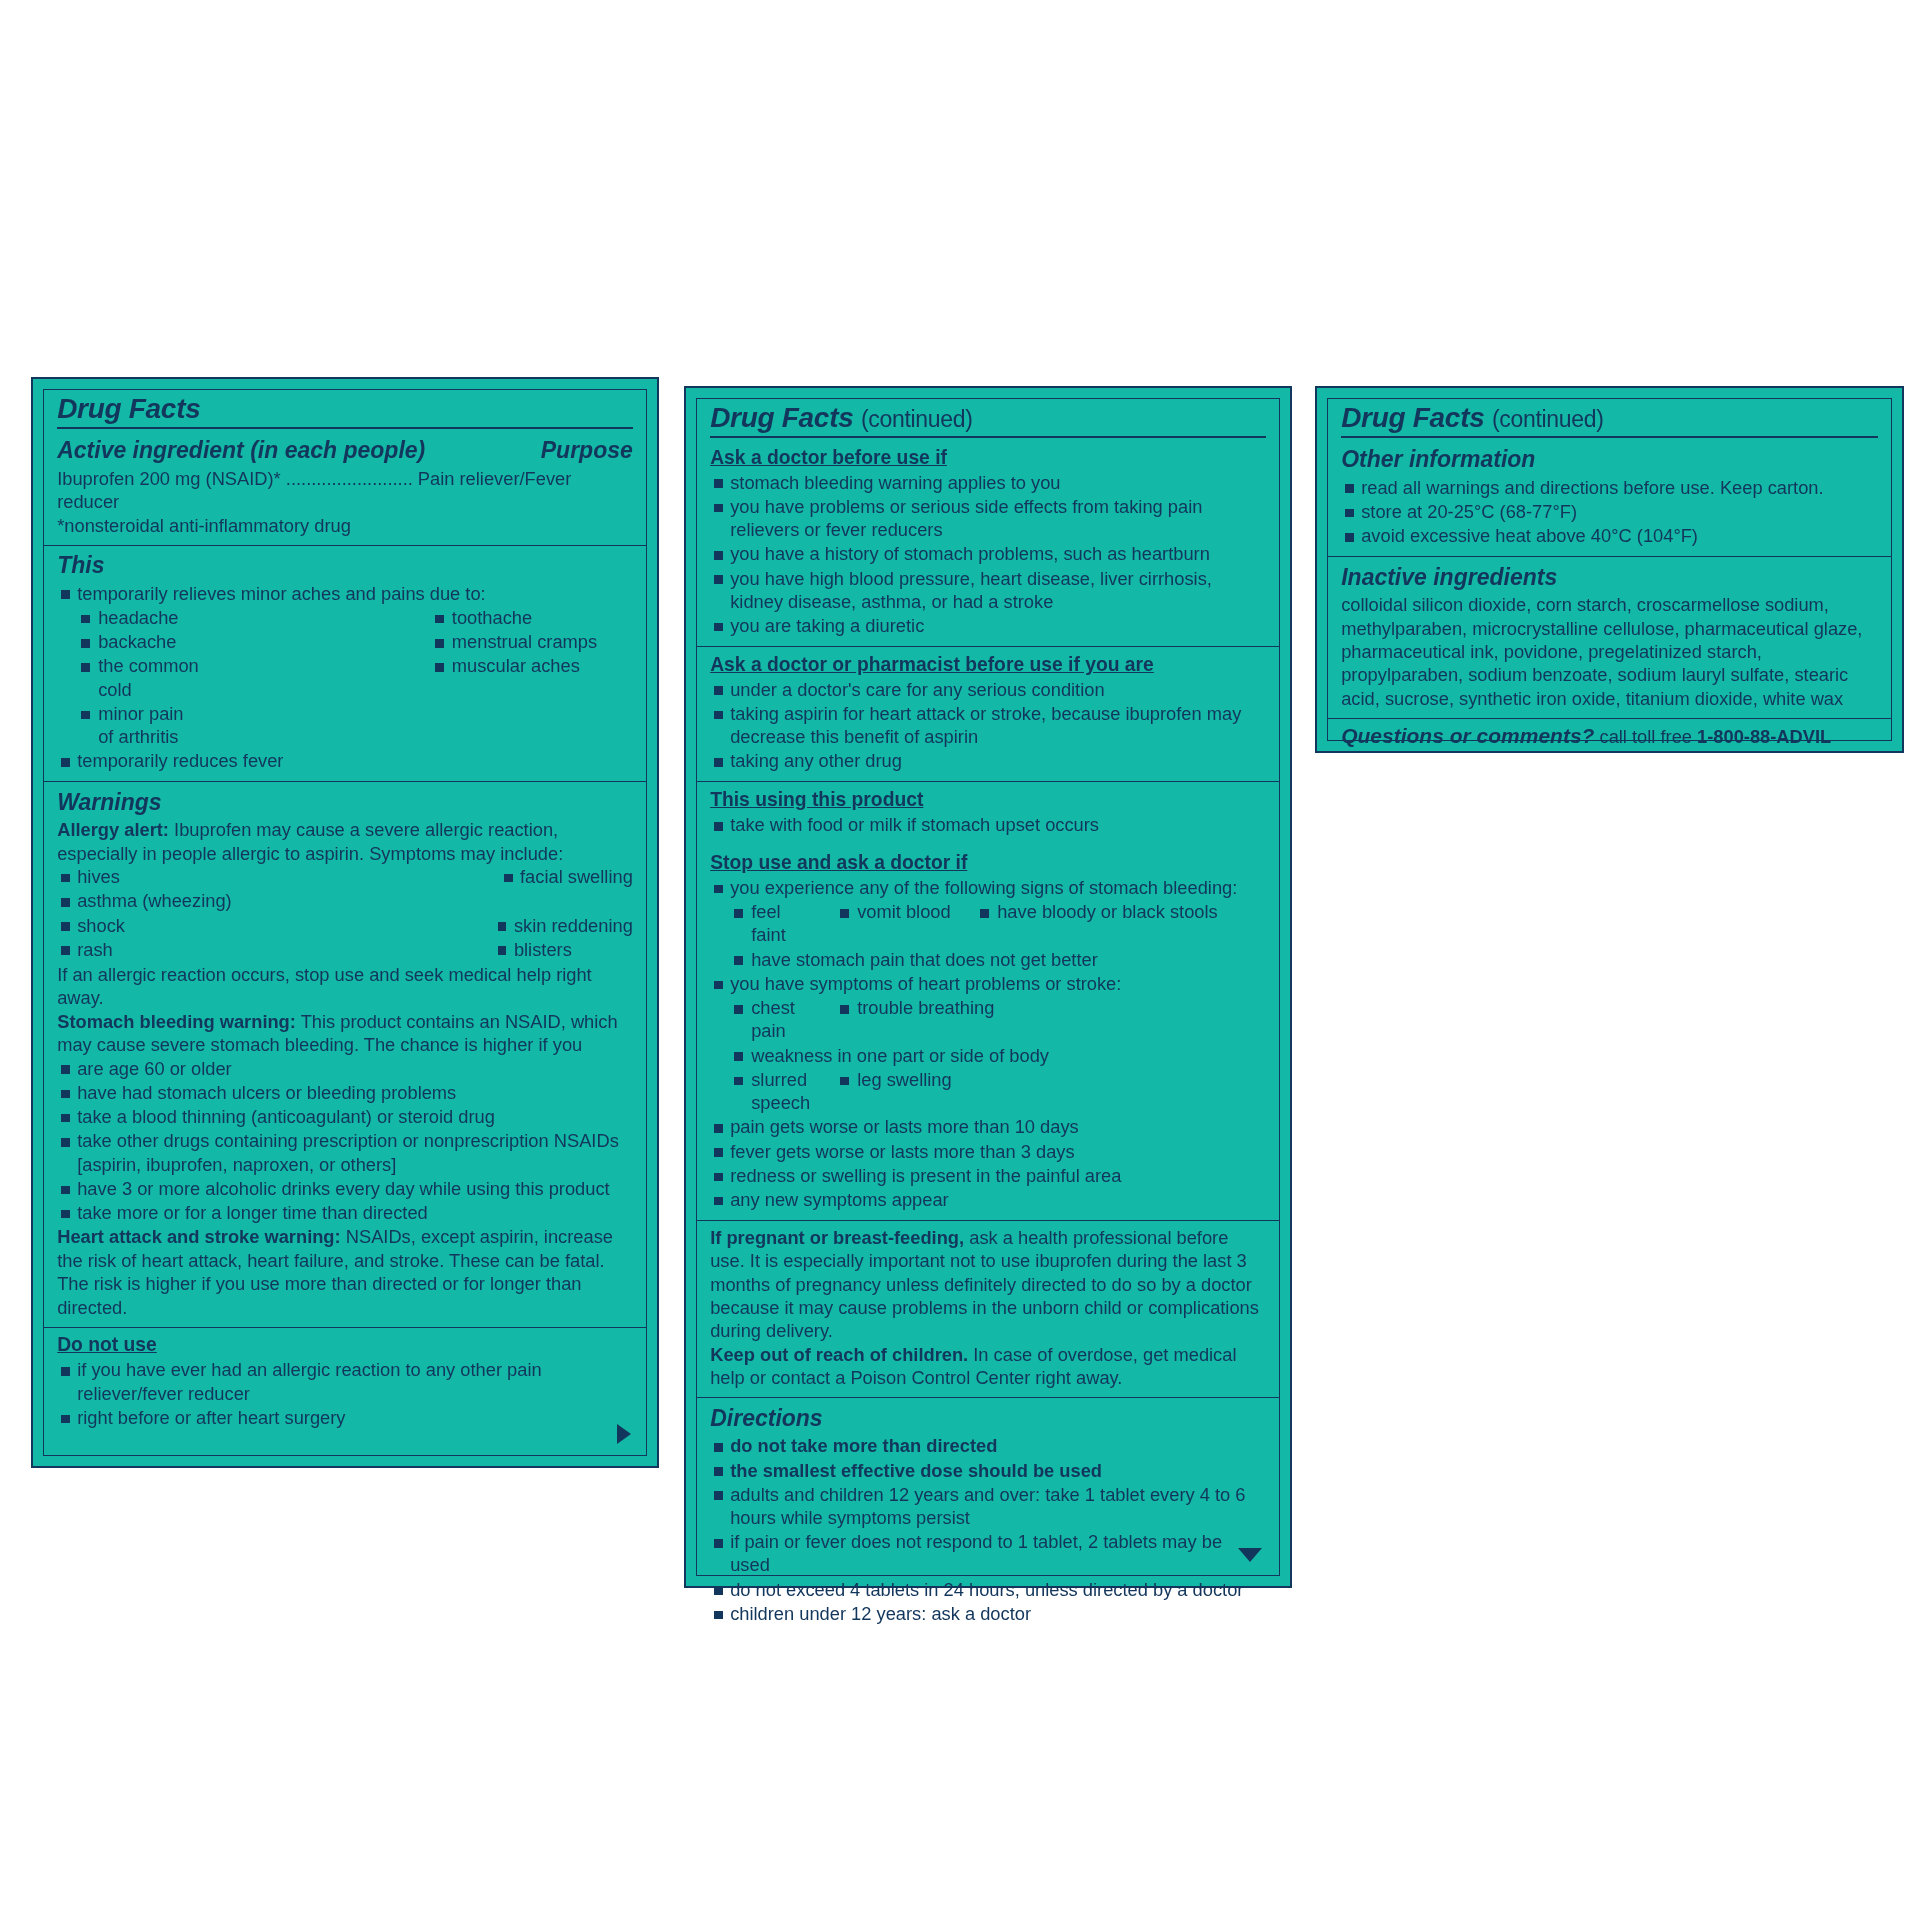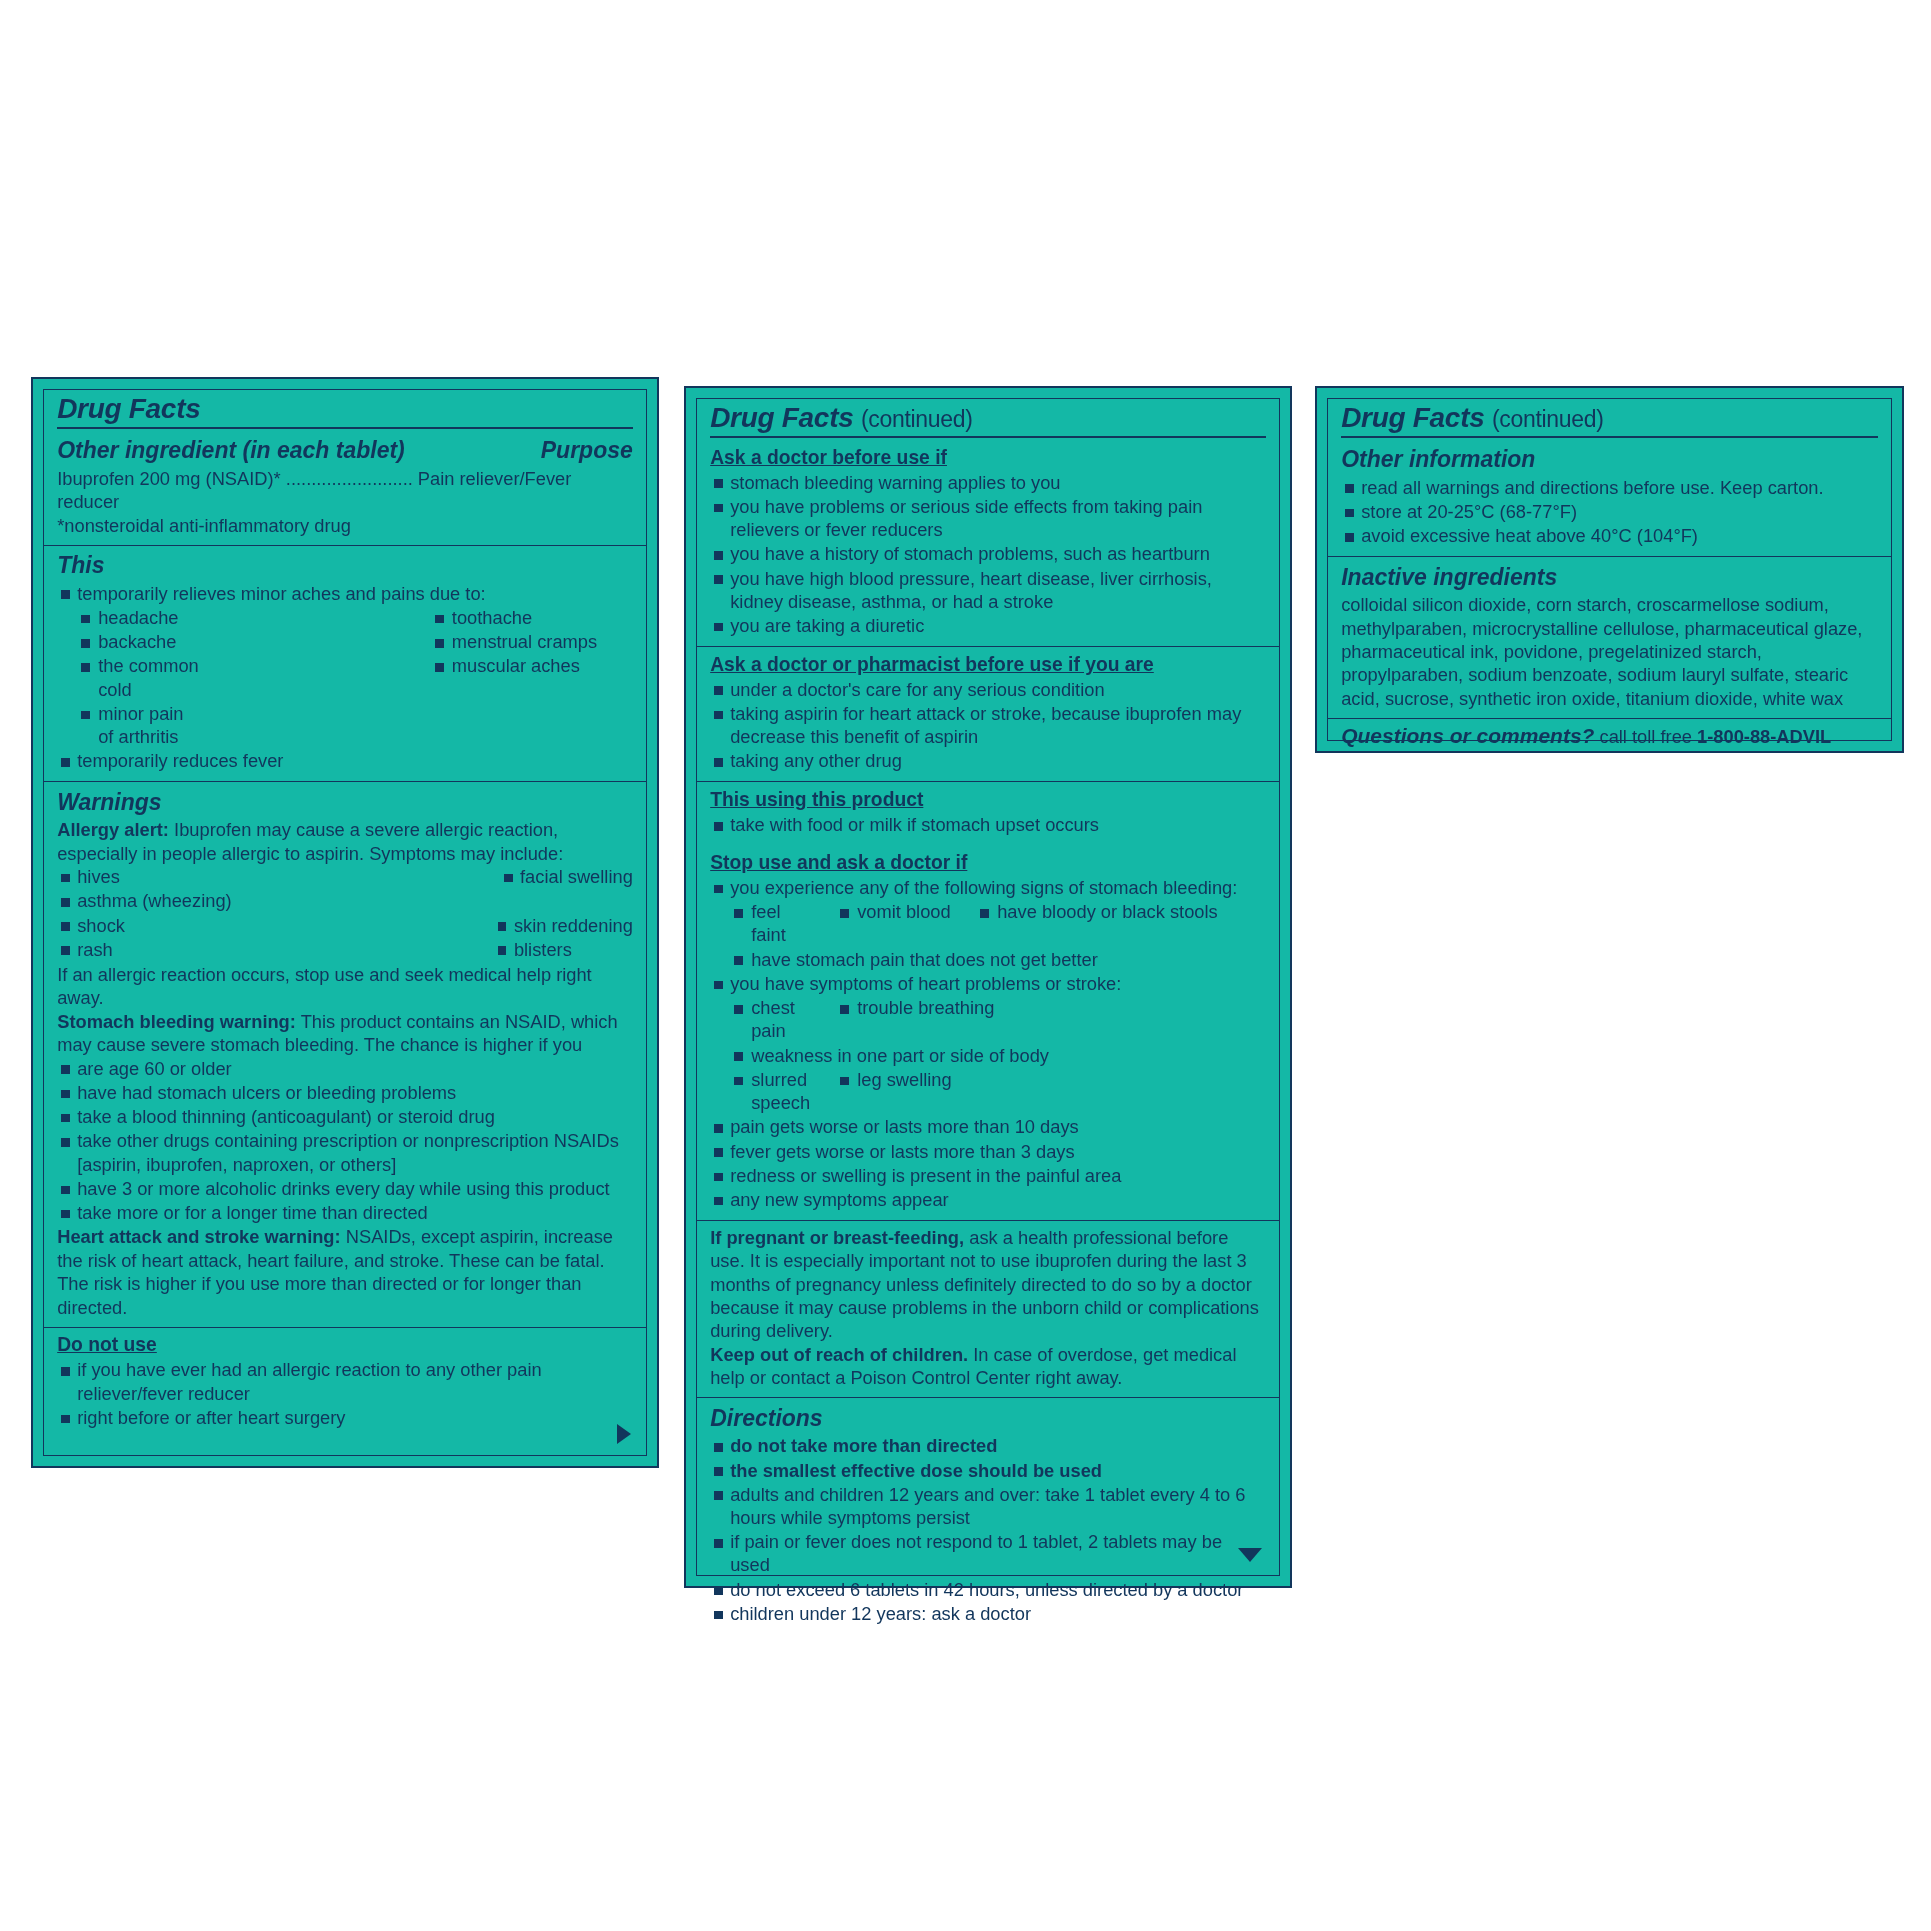--- a/index.html
+++ b/index.html
@@ -150,21 +150,21 @@
 <div class="panel" id="panel-1">
   <div class="inner rel">
 
     <div class="title-df">
       <span>Drug Facts</span>
     </div>
     <div class="rule-thick"></div>
 
     <div class="sec sec-pad-top">
       <div class="row-between">
-        <div class="hdr-italic-bold">Other ingredient (in each tablet)</div>
+        <div class="hdr-italic-bold">Active ingredient (in each people)</div>
         <div class="hdr-italic-bold">Purpose</div>
       </div>
       <div class="body-txt">Ibuprofen 200 mg (NSAID)* ......................... Pain reliever/Fever reducer</div>
       <div class="body-txt">*nonsteroidal anti-inflammatory drug</div>
     </div>
 
     <div class="sec">
       <div class="hdr-italic-bold">This</div>
       <ul class="bl">
         <li>temporarily relieves minor aches and pains due to:</li>
@@ -344,21 +344,21 @@
 
     <div class="sec nob">
       <div class="hdr-italic-bold">Directions</div>
       <ul class="bl">
         <li class="b">do not take more than directed</li>
         <li class="b">the smallest effective dose should be used</li>
       </ul>
       <ul class="bl">
         <li>adults and children 12 years and over: take 1 tablet every 4 to 6 hours while symptoms persist</li>
         <li>if pain or fever does not respond to 1 tablet, 2 tablets may be used</li>
-        <li>do not exceed 6 tablets in 42 hours, unless directed by a doctor</li>
+        <li>do not exceed 4 tablets in 24 hours, unless directed by a doctor</li>
         <li>children under 12 years: ask a doctor</li>
       </ul>
     </div>
 
     <div class="arrow-down"></div>
   </div>
 </div>
 
 <div class="panel" id="panel-3">
   <div class="inner rel">

